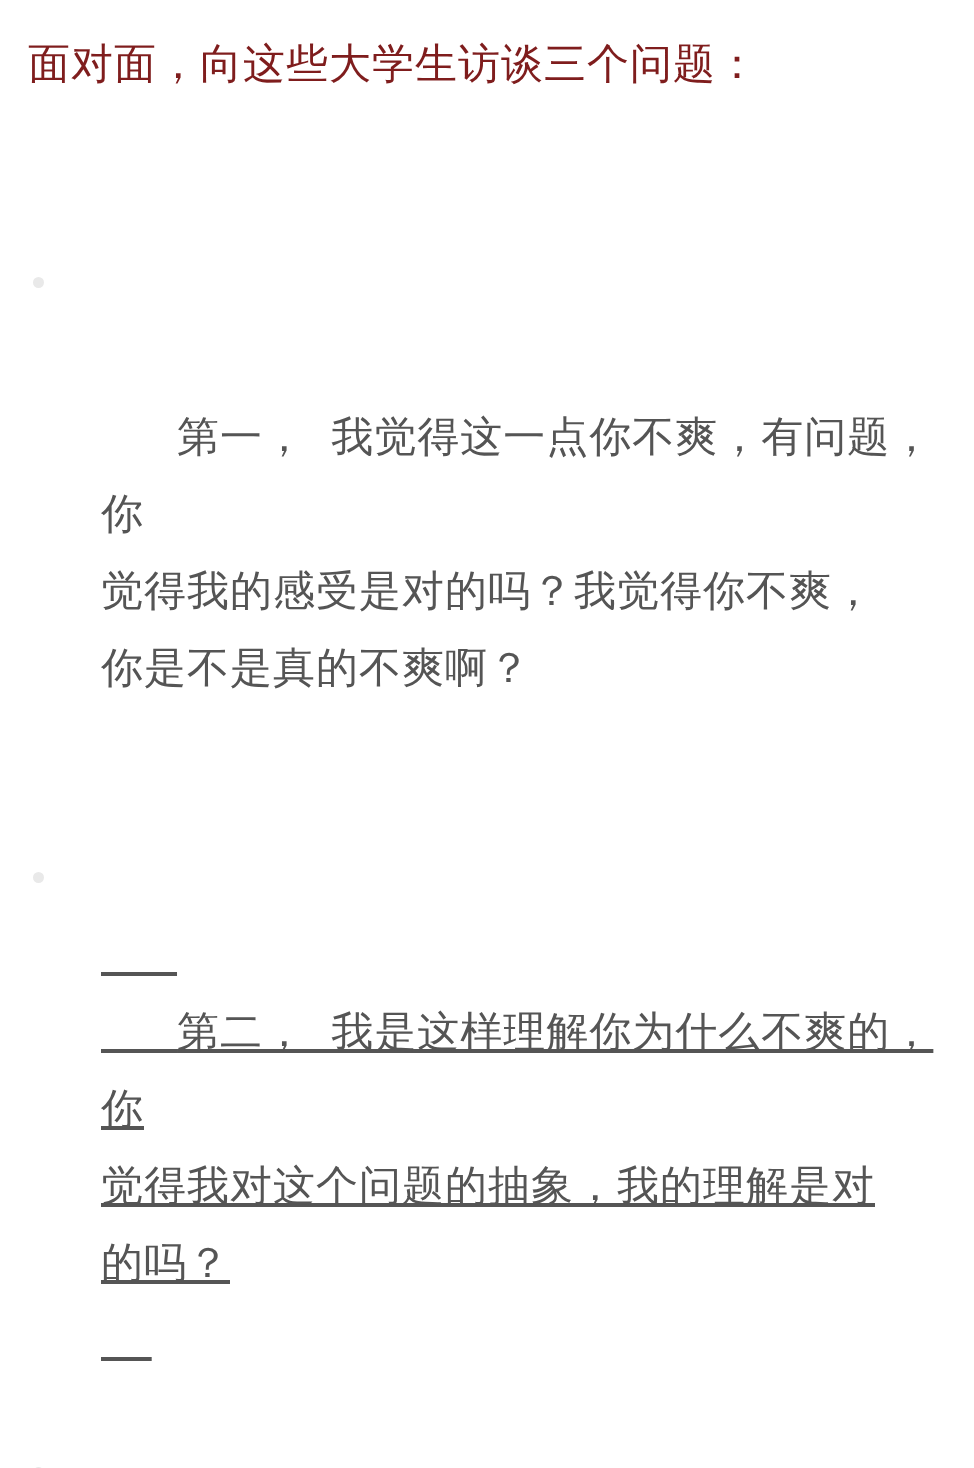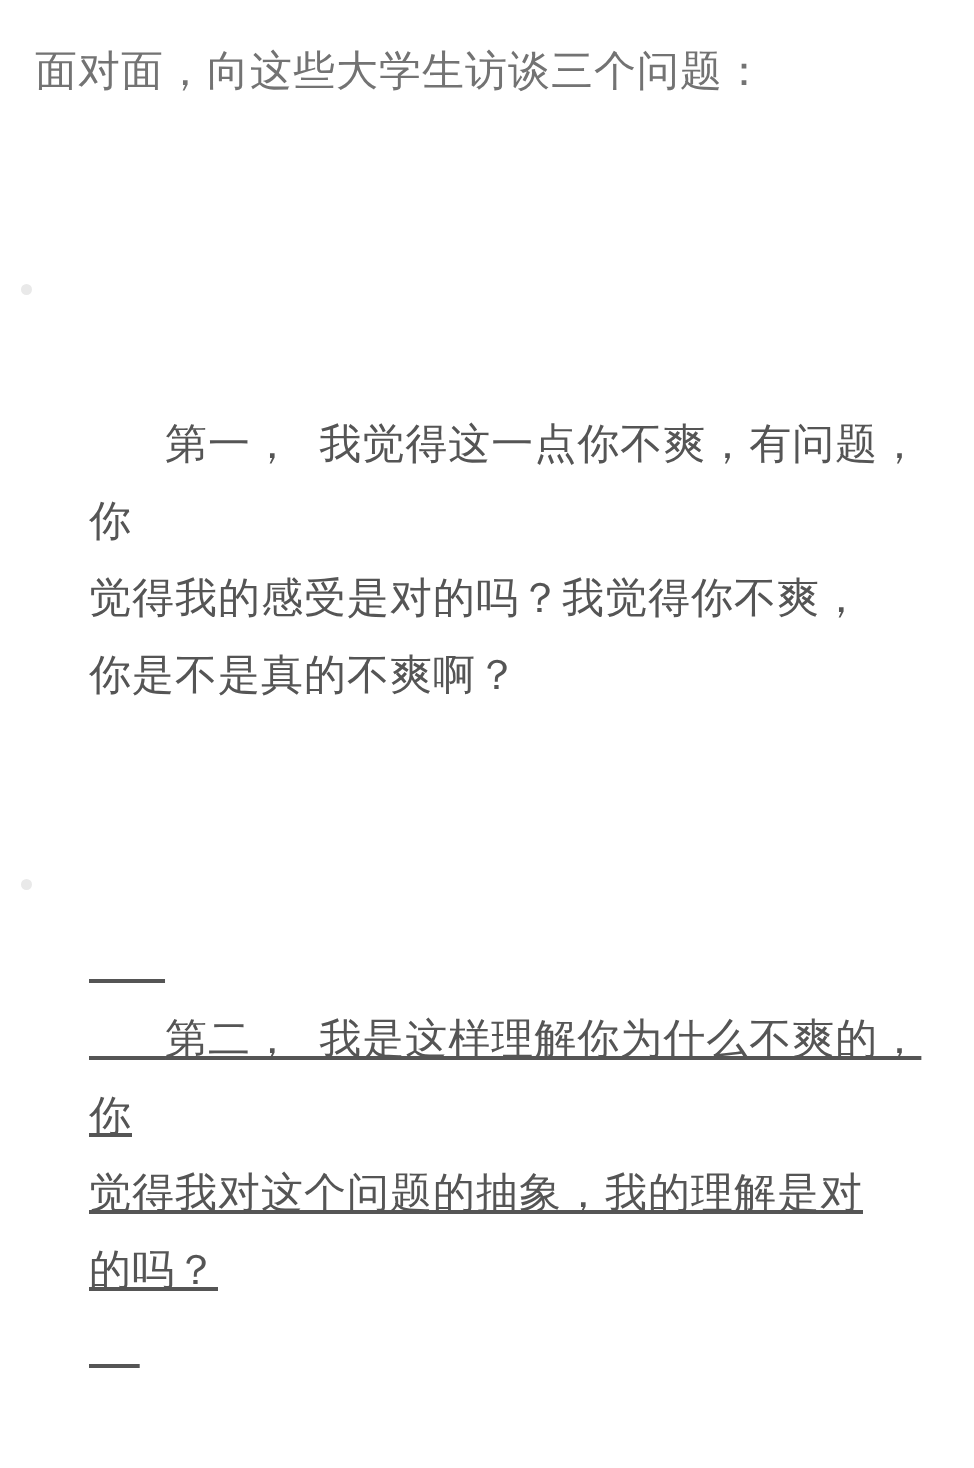--- a/index.html
+++ b/index.html
@@ -9,36 +9,36 @@
     font-family: "Liberation Sans", "DejaVu Sans", sans-serif;
   }
   .page {
     position: relative;
     width: 974px;
     height: 1468px;
     background: #ffffff;
     overflow: hidden;
   }
   .intro {
-    margin: 15px;
+    margin: 8px;
     padding: 24px 20px 0 20px;
     font-size: 42px;
     line-height: 63px;
-    color: #737373;
+    color: #7f1d1d;
     letter-spacing: 1px;
     white-space: pre-wrap;
   }
   ul.qlist {
     list-style: none;
     margin: 149px 0 0 0;
     padding: 0;
   }
   ul.qlist li {
     position: relative;
-    margin: 4px;
+    margin: 16px;
     padding: 0 24px 0 85px;
     font-size: 42px;
     line-height: 77px;
     color: #555555;
     letter-spacing: 1px;
     white-space: pre-wrap;
   }
   ul.qlist li + li {
     margin-top: 56px;
     text-decoration: underline;

